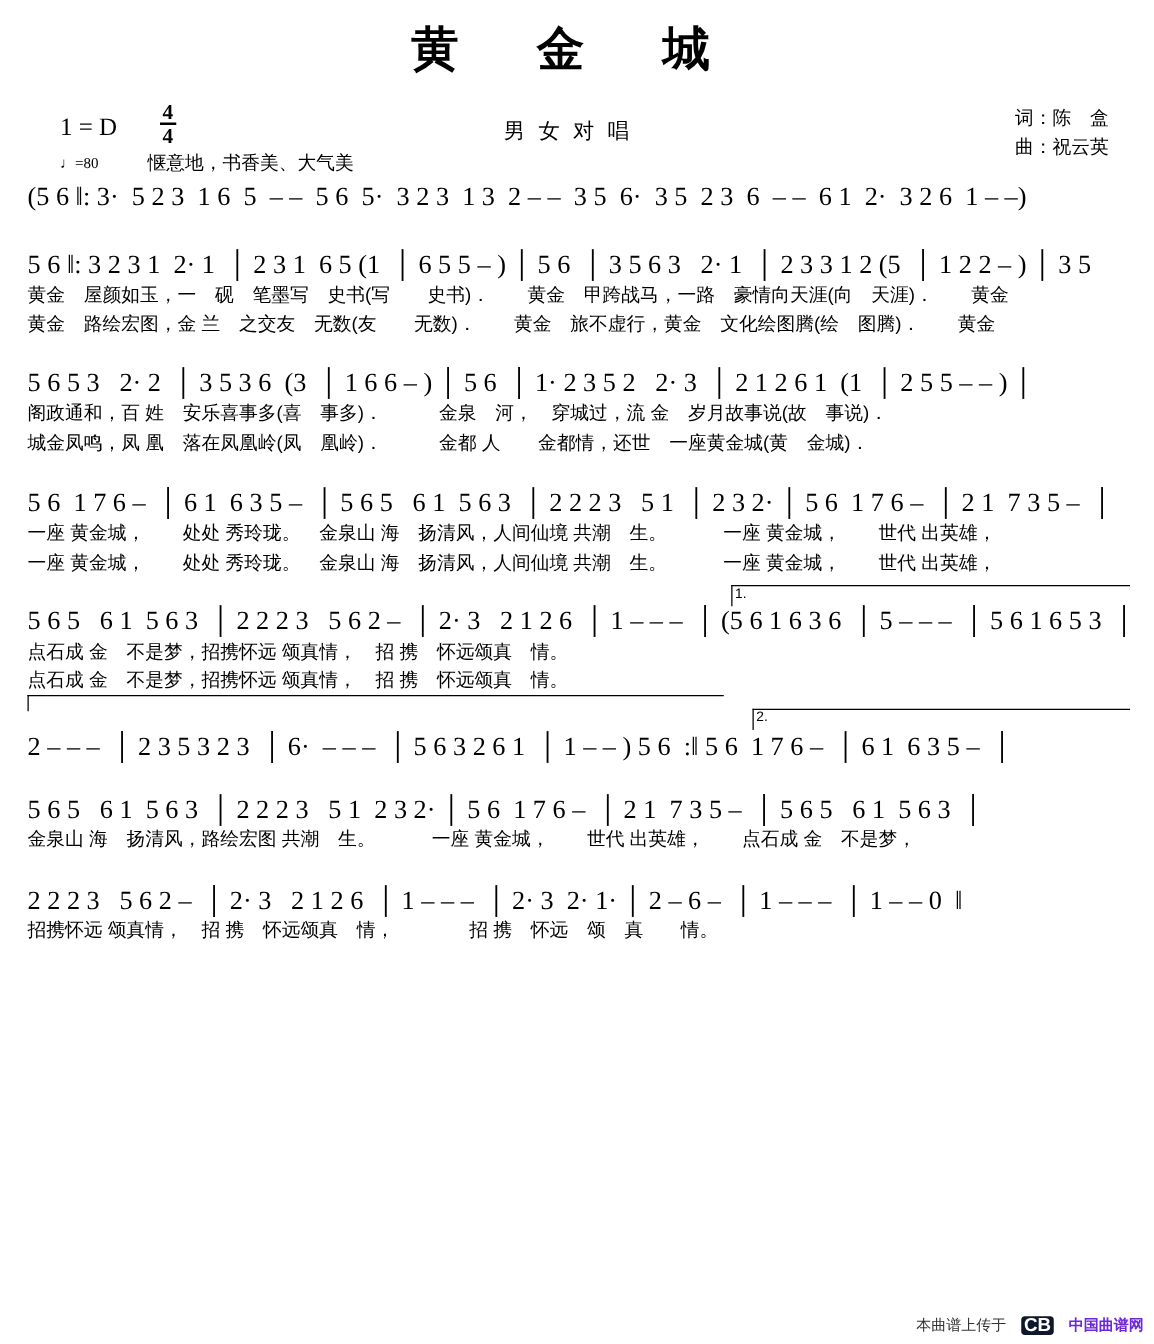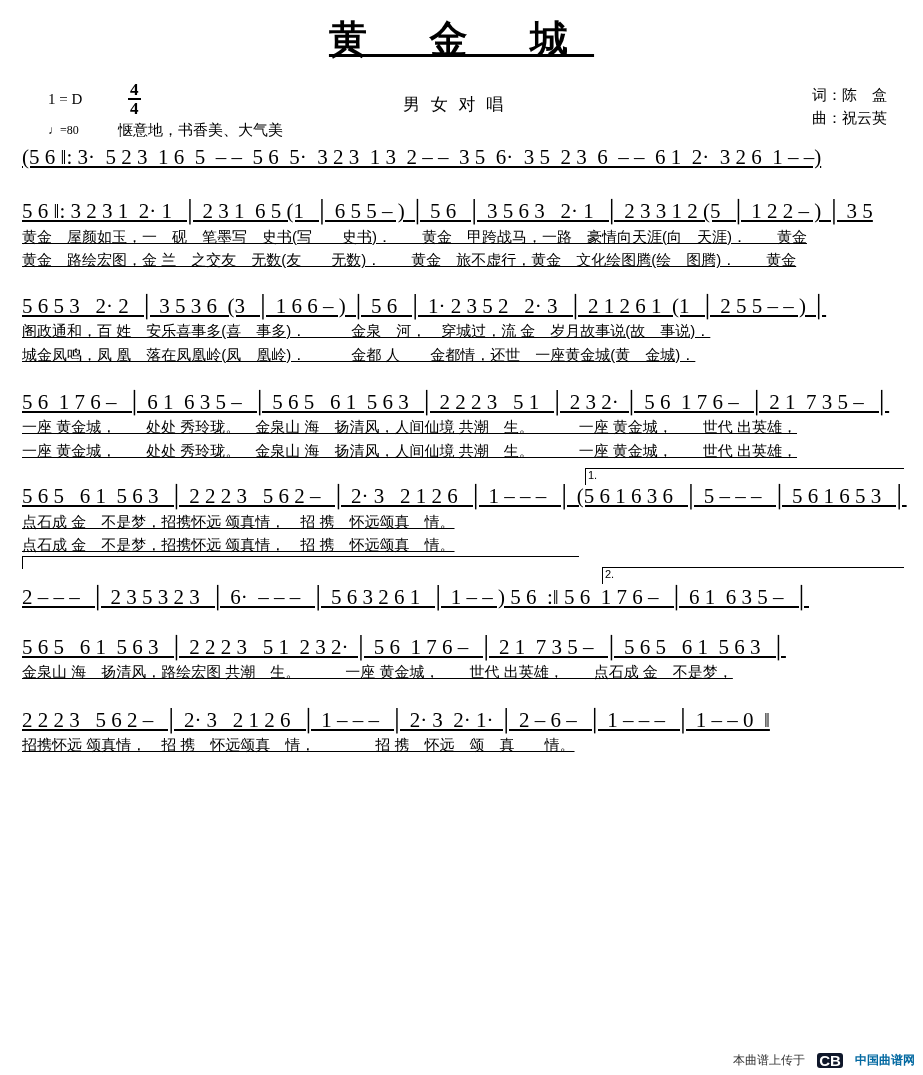--- a/index.html
+++ b/index.html
@@ -4,35 +4,35 @@
 <style>
   html,body{margin:0;padding:0;}
   body{
     width:923px;height:1075px;
     background:#ffffff;
     font-family:"Liberation Serif", serif;
     color:#000;
     position:relative;
     overflow:hidden;
   }
-  .page{position:relative;width:923px;height:1075px;text-decoration:underline;}
+  .page{position:relative;width:923px;height:1075px;}
 
   .title{
     text-align:center;
     font-size:38px;
     font-weight:bold;
     letter-spacing:26px;
     padding-top:14px;
     font-family:"Liberation Sans", sans-serif;
   }
 
   .hdr{position:relative;height:66px;margin-top:12px;}
   .key{
     position:absolute;left:48px;top:14px;
-    font-size:15px;font-family:"Liberation Serif", serif;
+    font-size:20px;font-family:"Liberation Serif", serif;
   }
   .meter{
     position:absolute;left:128px;top:4px;
     font-size:17px;font-weight:bold;text-align:center;line-height:1.0;
   }
   .meter .num{display:block;border-bottom:2px solid #000;padding:0 2px;}
   .meter .den{display:block;padding:0 2px;}
   .duet{
     position:absolute;left:403px;top:16px;
     font-size:17px;letter-spacing:3px;
@@ -89,21 +89,21 @@
   .footer{
     position:absolute;right:8px;bottom:6px;
     display:flex;align-items:center;gap:12px;
     font-size:12px;color:#333;
     font-family:"Liberation Sans", sans-serif;
   }
   .footer .logo{
     display:inline-block;width:26px;height:15px;background:#0f172a;color:#fff;
     border-radius:3px;font-size:15px;text-align:center;line-height:15px;font-weight:bold;
   }
-  .footer .site{color:#0369a1;font-weight:bold;}
+  .footer .site{color:#6d28d9;font-weight:bold;}
 </style>
 </head>
 <body>
 
 <div class="page">
 
   <div class="title">黄 金 城</div>
 
   <div class="hdr">
     <div class="key">1 = D</div>

